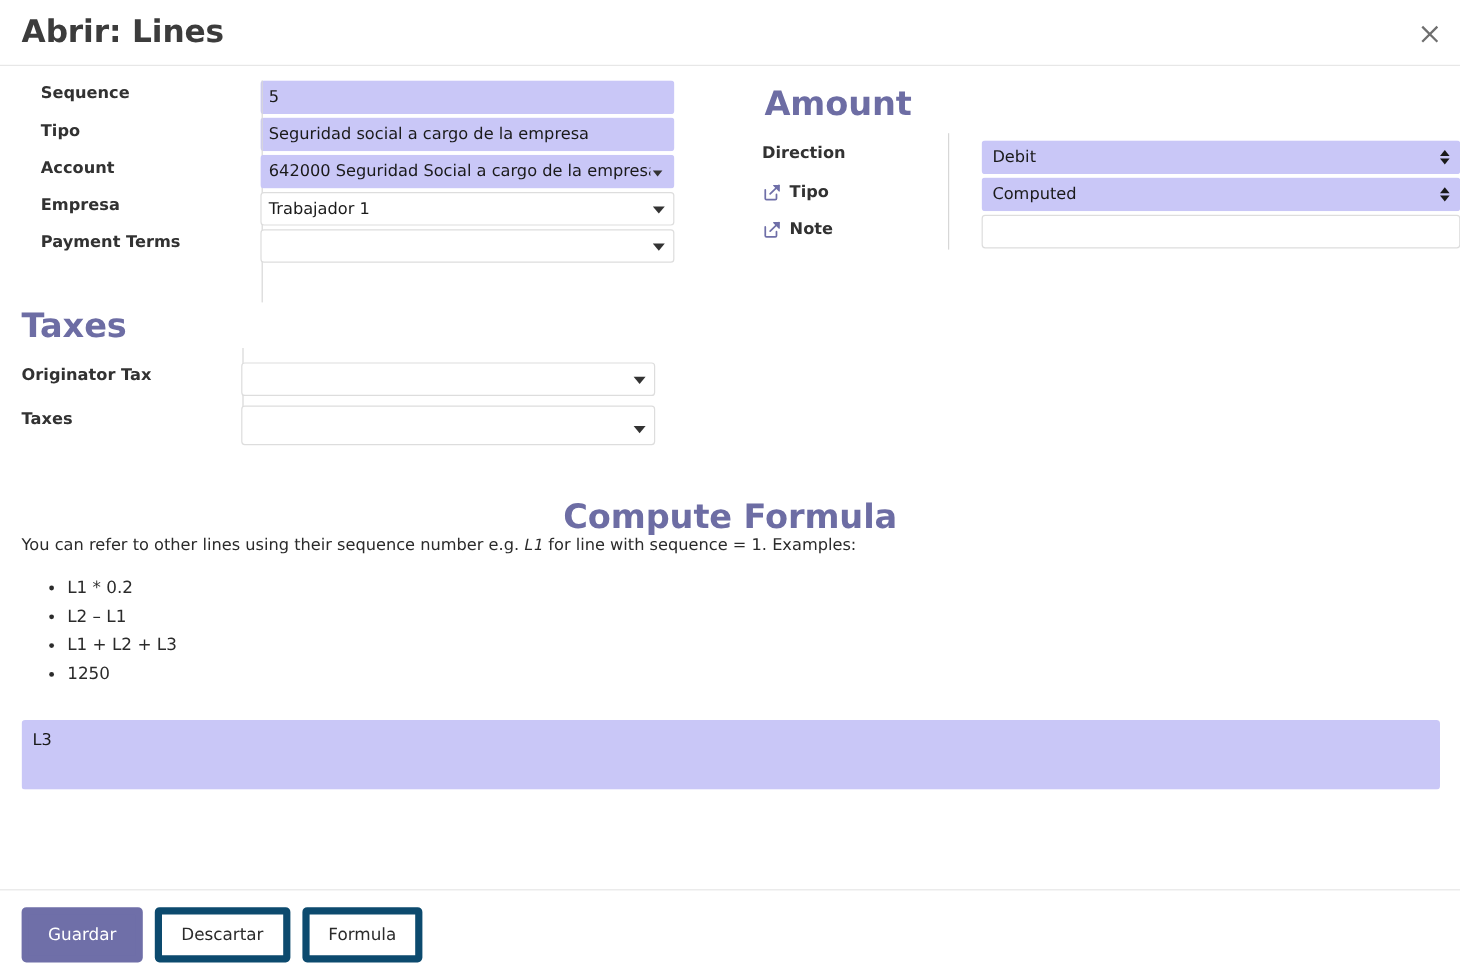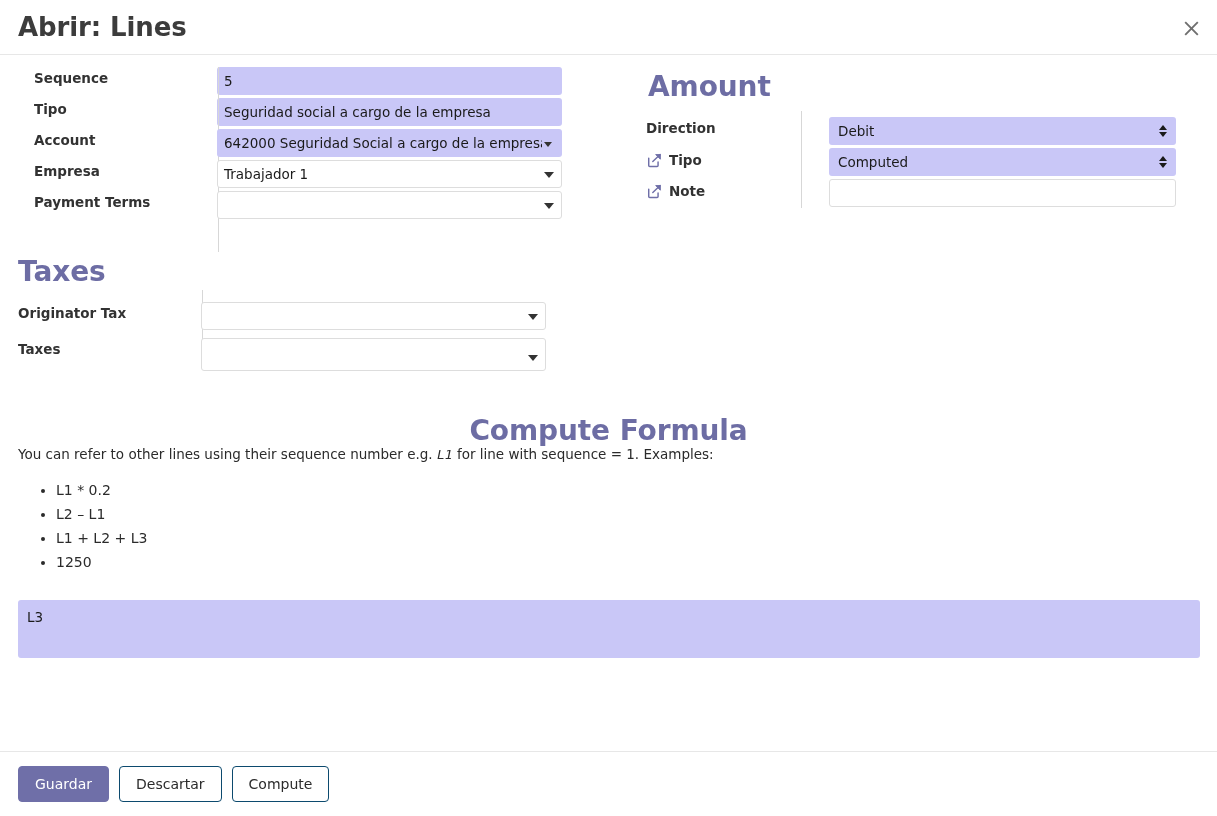--- a/index.html
+++ b/index.html
@@ -101,21 +101,21 @@
     width: 1px;
     background: #d7d7d7;
   }
 
   
   .left-label { width: 184px; padding-left: 18px; }
   .left-ctrl  { width: 345px; margin-left: 17px; }
 
   
   .right-label { width: 186px; padding-left: 20px; }
-  .right-ctrl  { width: 347px; margin-left: 17px; }
+  .right-ctrl  { width: 399px; margin-left: 17px; }
 
   
   .inp {
     display: block;
     width: 100%;
     height: 28px;
     padding: 3px 6px;
     font-family: "DejaVu Sans", "Liberation Sans", sans-serif;
     font-size: 13.5px;
     color: #1a1a1a;
@@ -288,21 +288,21 @@
     gap: 10px;
     align-items: center;
   }
   .btn {
     font-family: "DejaVu Sans", "Liberation Sans", sans-serif;
     font-size: 14px;
     line-height: 1;
     padding: 10px 16px;
     border-radius: 4px;
     cursor: pointer;
-    border: 1px solid #0c4a6e;
+    border: 6px solid #0c4a6e;
     background: #ffffff;
     color: #2b2b2b;
   }
   .btn.primary {
     background: #6f6fa8;
     border-color: #6f6fa8;
     color: #ffffff;
   }
 </style>
 </head>
@@ -467,15 +467,15 @@
         </ul>
       </div>
 
       <textarea class="formula-area" style="margin-top: 26px;" spellcheck="false" placeholder="">L3</textarea>
     </div>
   </div>
 
   <div class="dialog-footer">
     <button class="btn primary">Guardar</button>
     <button class="btn">Descartar</button>
-    <button class="btn">Compute</button>
+    <button class="btn">Formula</button>
   </div>
 </div>
 
 </body></html>

